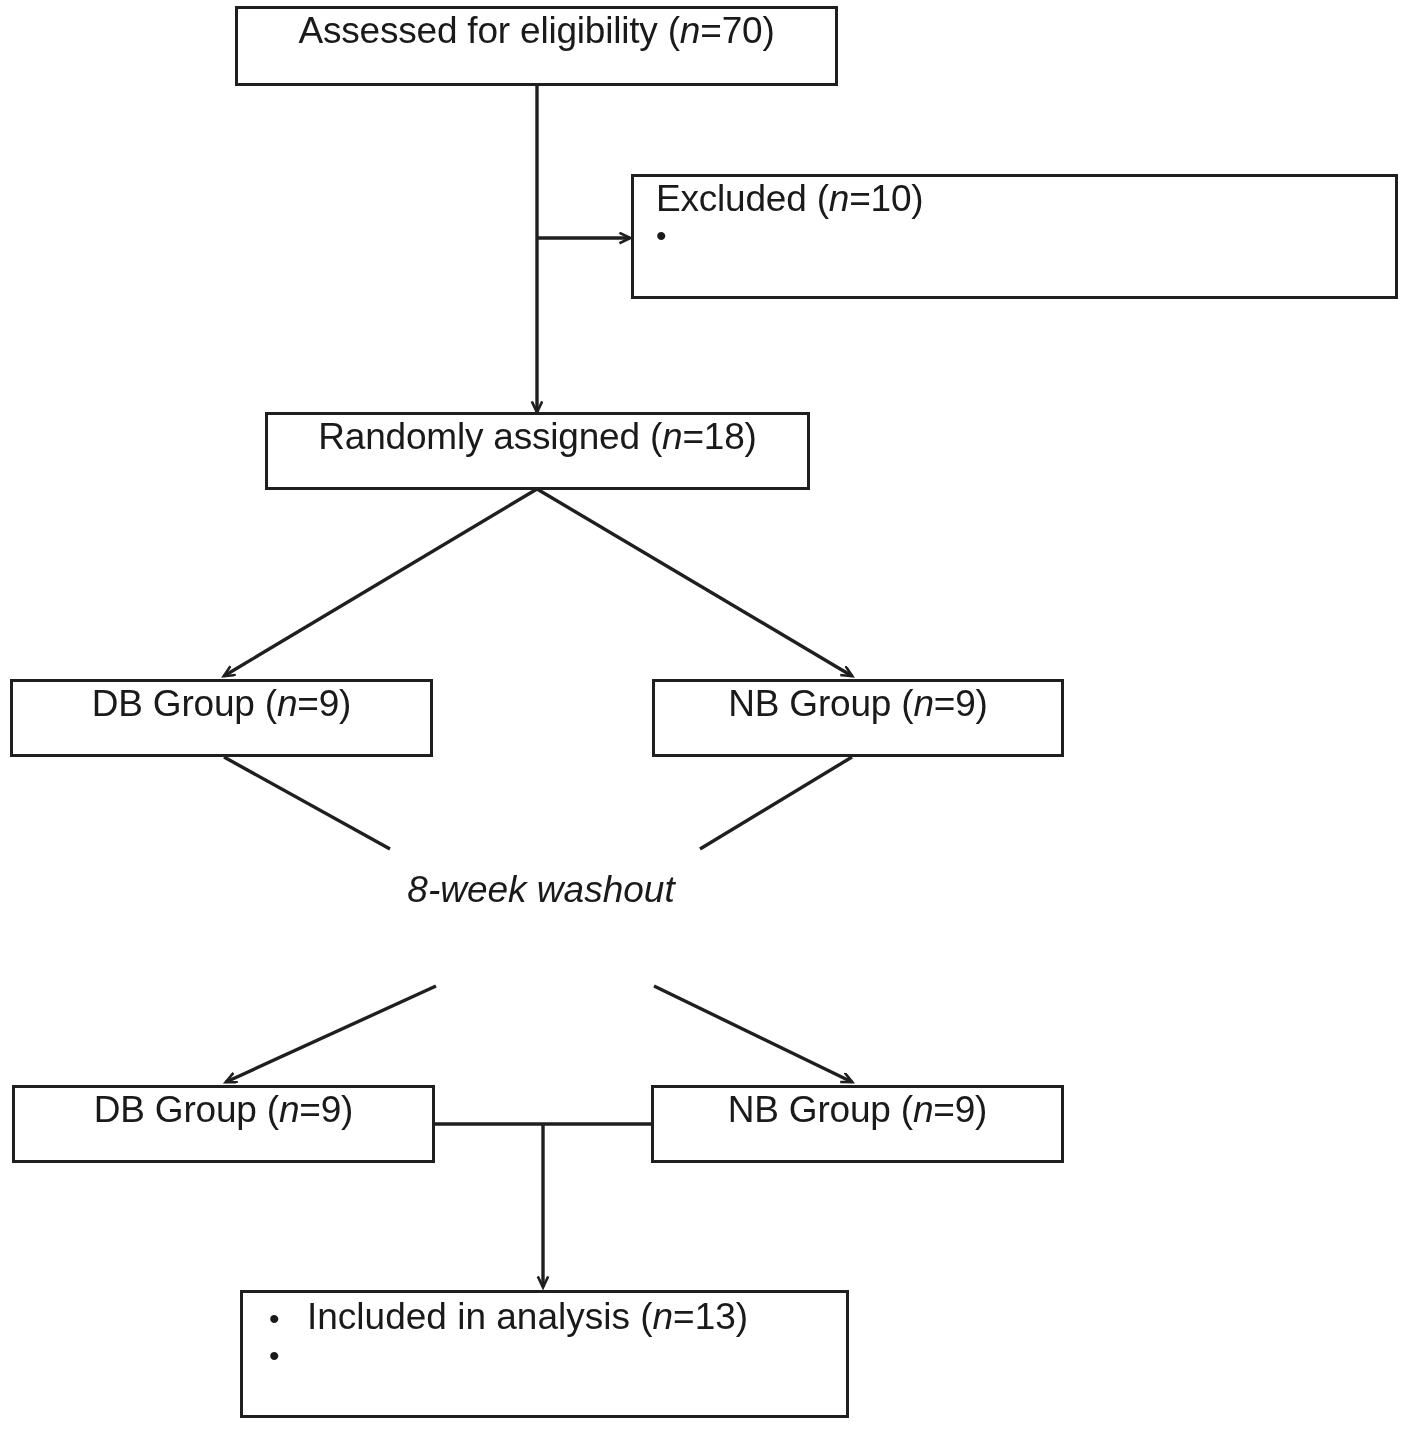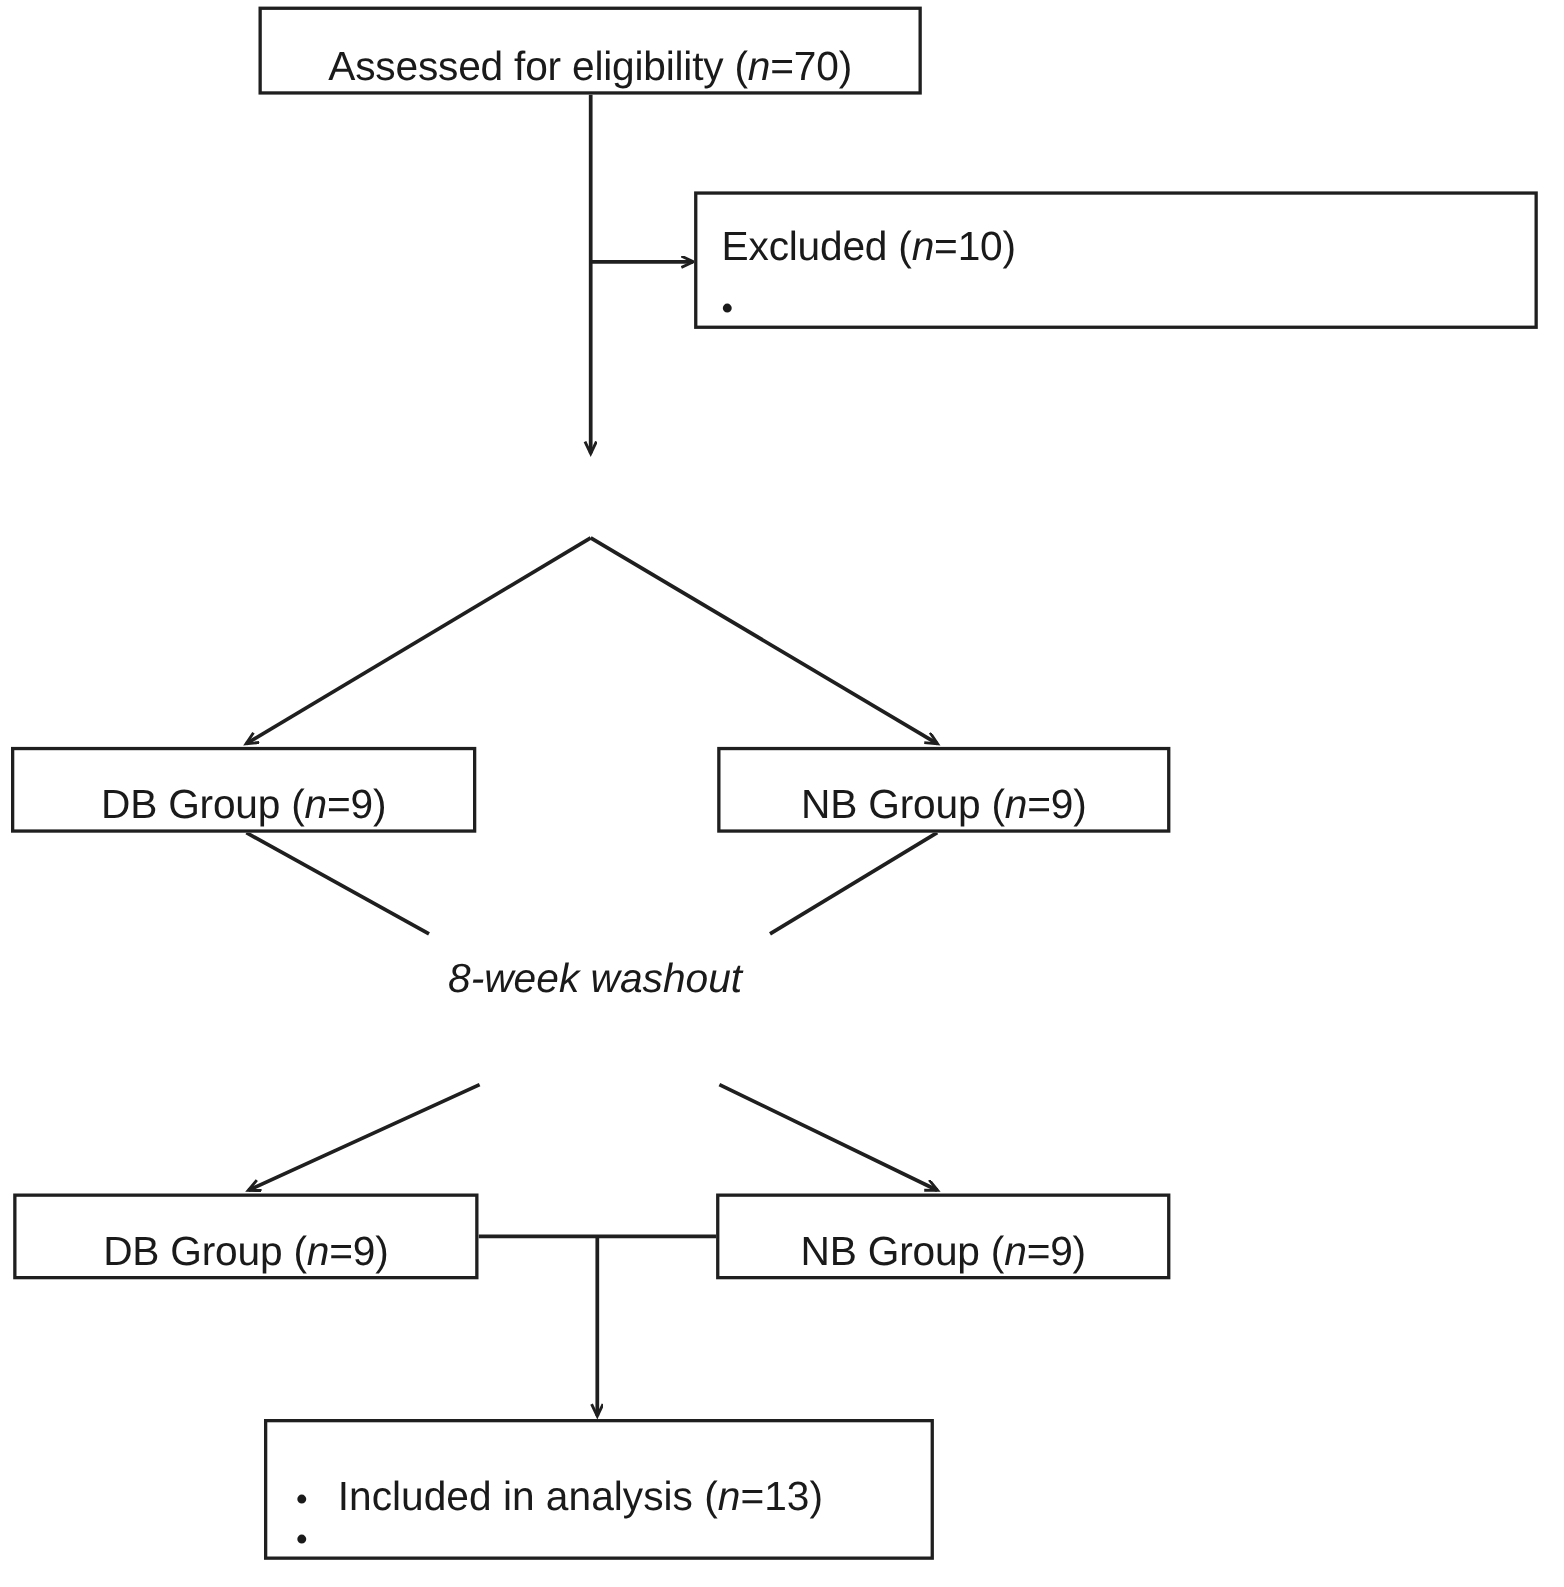--- a/index.html
+++ b/index.html
@@ -18,21 +18,21 @@
     background: #ffffff;
     overflow: hidden;
   }
   .node {
     position: absolute;
     box-sizing: border-box;
     border: 3px solid #1f1f1f;
     background: #ffffff;
     display: flex;
     flex-direction: column;
-    justify-content: flex-end;
+    justify-content: flex-start;
     z-index: 2;
   }
   .node.center {
     align-items: center;
   }
   .node-text {
     font-size: 37px;
     line-height: 1.18;
     white-space: nowrap;
     letter-spacing: -0.2px;
@@ -101,29 +101,34 @@
     <line x1="435" y1="1124" x2="651" y2="1124" stroke="#1f1f1f" stroke-width="3.4"></line>
     <line x1="543" y1="1124" x2="543" y2="1287" stroke="#1f1f1f" stroke-width="3.4" marker-end="url(#ah)"></line>
   </svg>
 
   <div class="node center" style="left:235px; top:6px; width:603px; height:80px;">
     <div class="node-text">
       <span>Assessed for eligibility (</span><span class="ital">n</span><span>=70)</span>
     </div>
   </div>
 
-  <div class="node" style="left:631px; top:174px; width:767px; height:125px; padding-left:22px;gap:20px;">
+  <div class="node" style="left:631px; top:174px; width:767px; height:125px; padding-left:22px;">
     <div class="node-text">
       <span>Excluded (</span><span class="ital">n</span><span>=10)</span>
     </div>
     <div class="bullet-line">
       <span class="bullet-dot">•</span>
     </div>
   </div>
 
+  <div class="node center" style="left:265px; top:412px; width:545px; height:78px;">
+    <div class="node-text">
+      <span>Randomly assigned (</span><span class="ital">n</span><span>=18)</span>
+    </div>
+  </div>
 
   <div class="node center" style="left:10px; top:679px; width:423px; height:78px;">
     <div class="node-text">
       <span>DB Group (</span><span class="ital">n</span><span>=9)</span>
     </div>
   </div>
 
   <div class="node center" style="left:652px; top:679px; width:412px; height:78px;">
     <div class="node-text">
       <span>NB Group (</span><span class="ital">n</span><span>=9)</span>

